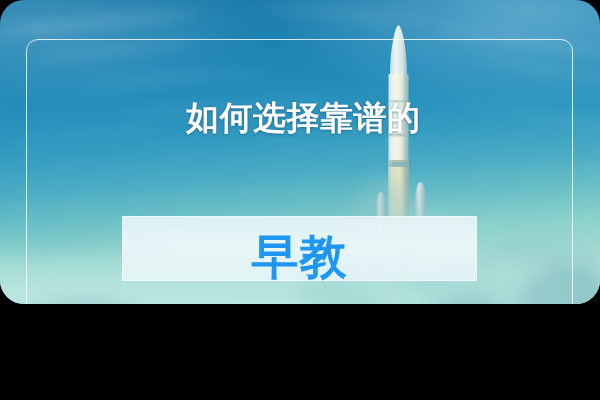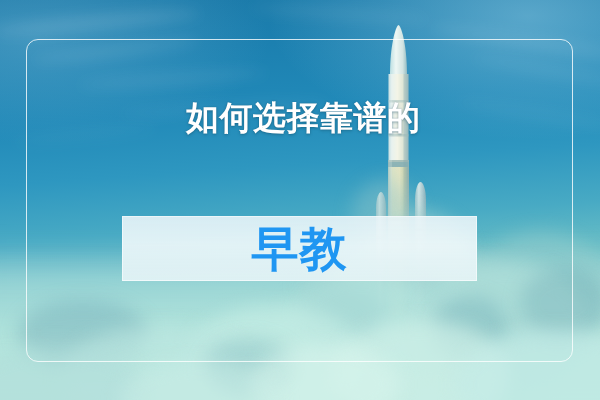--- a/index.html
+++ b/index.html
@@ -3,23 +3,24 @@
 <meta charset="utf-8">
 <style>
   html, body {
     margin: 0;
     padding: 0;
     background: #000;
   }
   #stage {
     position: relative;
     width: 600px;
-    height: 400px;
+    height: 304px;
     overflow: hidden;
     font-family: "Liberation Sans", "DejaVu Sans", sans-serif;
+    border-radius: 24px;
   }
 
   
   .sky {
     position: absolute;
     inset: 0;
     background:
       radial-gradient(ellipse 70% 50% at 88% 4%, rgba(140,200,225,0.55) 0%, rgba(140,200,225,0) 62%),
       radial-gradient(ellipse 60% 40% at 6% 10%, rgba(120,185,215,0.40) 0%, rgba(120,185,215,0) 65%),
       linear-gradient(176deg,
@@ -139,21 +140,21 @@
   #keyword-bar {
     position: absolute;
     left: 122px;
     top: 216px;
     width: 355px;
     height: 65px;
     background: linear-gradient(180deg, rgba(236,246,250,0.88) 0%, rgba(240,249,251,0.90) 45%, rgba(233,245,248,0.86) 100%);
     border: 1px solid rgba(255,255,255,0.55);
     box-sizing: border-box;
     display: flex;
-    align-items: center;
+    align-items: flex-end;
     justify-content: center;
   }
   #keyword-bar .kw {
     color: #1f96f2;
     font-size: 47px;
     font-weight: bold;
     line-height: 1;
     letter-spacing: 1px;
     white-space: nowrap;
   }

